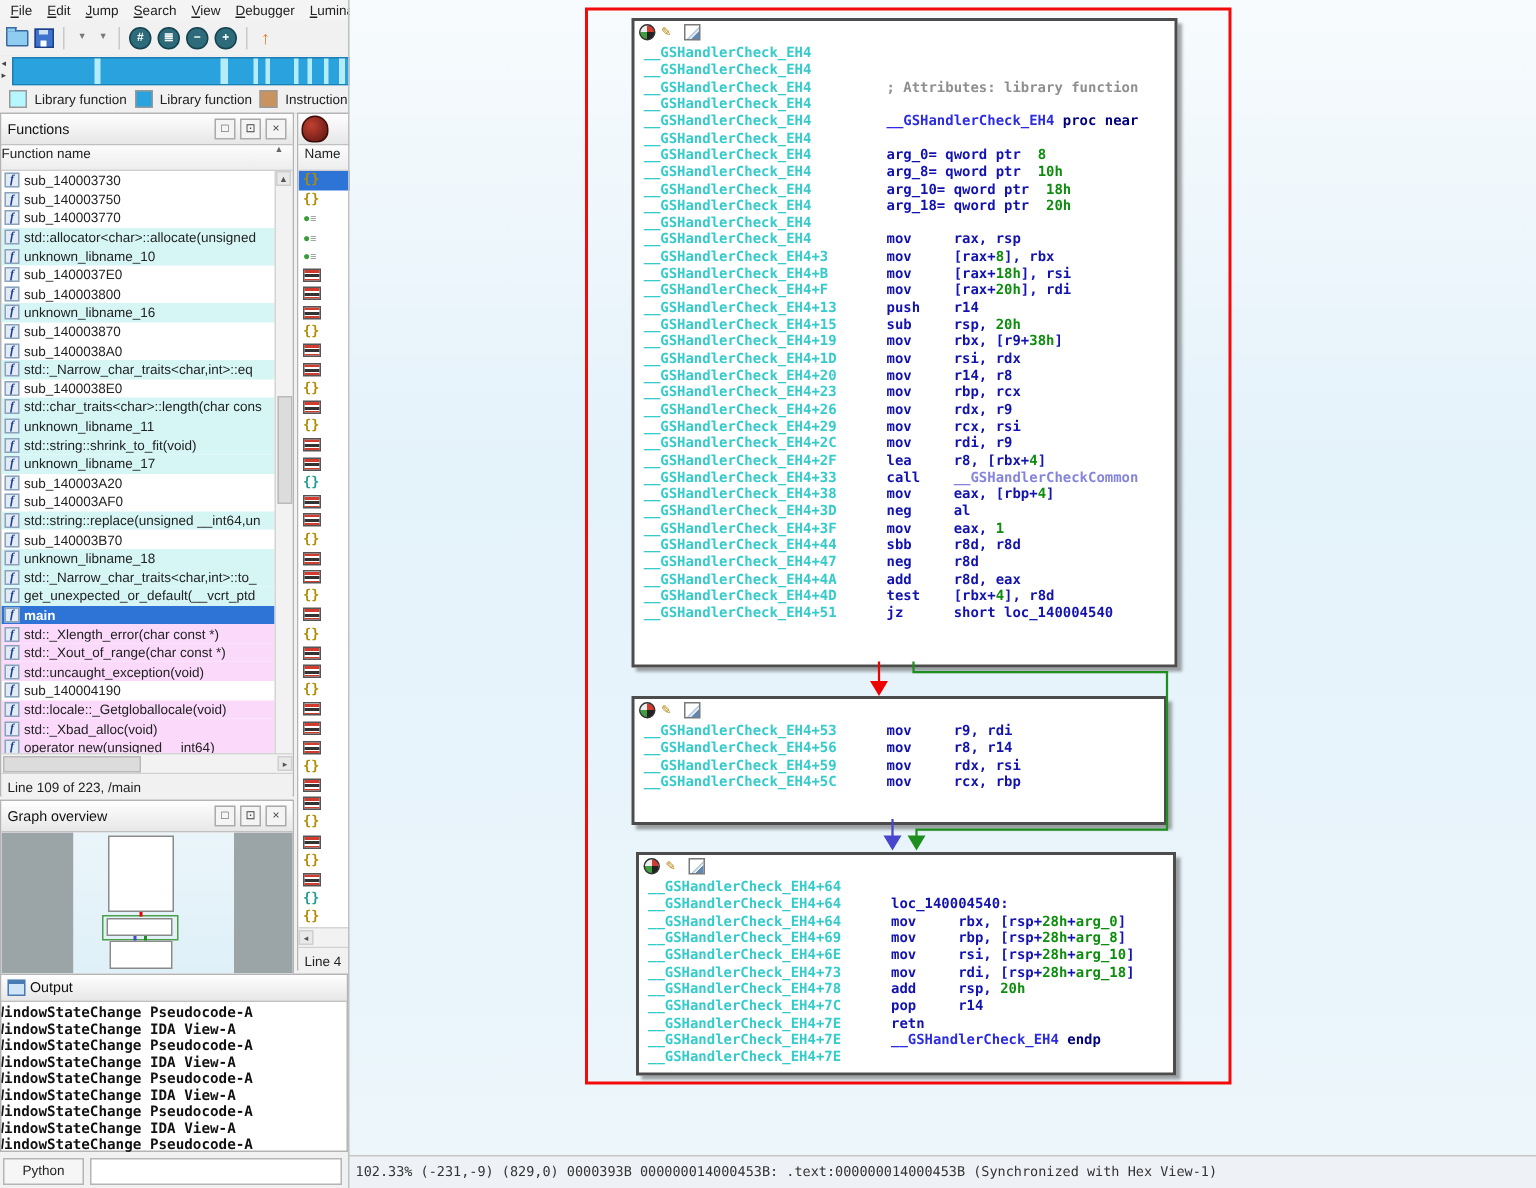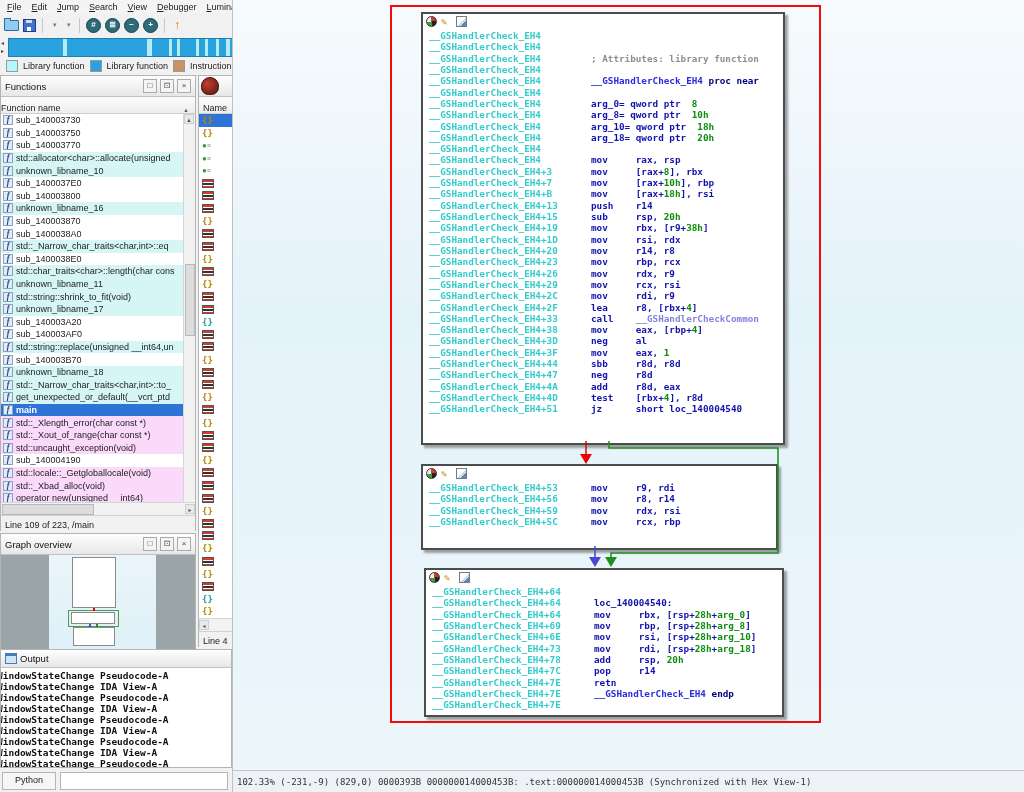--- a/index.html
+++ b/index.html
@@ -39,21 +39,21 @@
           gap:5px;padding-left:6px;border-bottom:1px solid #e0e0e0;overflow:hidden;white-space:nowrap}
   .sw{width:10px;height:10px;border:1px solid #999;flex:none}
   .sw.dotted{background-image:radial-gradient(#6e3418 35%,transparent 40%);background-size:3px 3px}
   
   .panel{position:absolute;background:#fff;border:1px solid #b4b4b4;box-sizing:border-box}
   .ptitle{height:20px;background:linear-gradient(#fefefe,#e7e7e7);border-bottom:1px solid #c0c0c0;
           display:flex;align-items:center;font-size:9.5px;padding:0 4px;color:#111}
   .pbtns{margin-left:auto;display:flex;gap:3px}
   .pbtn{width:12px;height:12px;border:1px solid #aaa;background:#f4f4f4;font-size:8px;line-height:11px;text-align:center;color:#444}
   .colhdr{height:16px;background:linear-gradient(#fcfcfc,#ededed);border-bottom:1px solid #cfcfcf;
-          display:flex;align-items:flex-end;padding:0 4px;font-size:9px}
+          display:flex;align-items:flex-start;padding:0 4px;font-size:9px}
   .clip-left{margin-left:-4px}
   .sortarrow{margin-left:auto;margin-right:2px;font-size:6px;color:#666}
   
   .flist{position:relative;height:388px;overflow:hidden}
   .frows{position:absolute;left:0;top:0;right:11px}
   .frow{height:12.6px;display:flex;align-items:center;gap:3px;padding-left:2px;font-size:9px;
         white-space:nowrap;overflow:hidden}
   .ficon{width:10px;height:10px;flex:none;background:#e3ecf5;border:1px solid #8aa2bc;box-sizing:border-box;
          font:italic bold 8px "Liberation Serif",serif;color:#1c3e96;text-align:center;line-height:8px}
   .frow.library{background:var(--librow)}
@@ -525,22 +525,22 @@
         <div class="dl"><span class="da">__GSHandlerCheck_EH4</span><span class="dc"></span></div>
         <div class="dl"><span class="da">__GSHandlerCheck_EH4</span><span class="dc"><span class="sg-n">__GSHandlerCheck_EH4</span><span class="sg-k"> proc near</span></span></div>
         <div class="dl"><span class="da">__GSHandlerCheck_EH4</span><span class="dc"></span></div>
         <div class="dl"><span class="da">__GSHandlerCheck_EH4</span><span class="dc"><span class="sg-i">arg_0= qword ptr  </span><span class="sg-g">8</span></span></div>
         <div class="dl"><span class="da">__GSHandlerCheck_EH4</span><span class="dc"><span class="sg-i">arg_8= qword ptr  </span><span class="sg-g">10h</span></span></div>
         <div class="dl"><span class="da">__GSHandlerCheck_EH4</span><span class="dc"><span class="sg-i">arg_10= qword ptr  </span><span class="sg-g">18h</span></span></div>
         <div class="dl"><span class="da">__GSHandlerCheck_EH4</span><span class="dc"><span class="sg-i">arg_18= qword ptr  </span><span class="sg-g">20h</span></span></div>
         <div class="dl"><span class="da">__GSHandlerCheck_EH4</span><span class="dc"></span></div>
         <div class="dl"><span class="da">__GSHandlerCheck_EH4</span><span class="dc"><span class="sg-i">mov     rax, rsp</span></span></div>
         <div class="dl"><span class="da">__GSHandlerCheck_EH4+3</span><span class="dc"><span class="sg-i">mov     [rax+</span><span class="sg-g">8</span><span class="sg-i">], rbx</span></span></div>
-        <div class="dl"><span class="da">__GSHandlerCheck_EH4+7</span><span class="dc"><span class="sg-i">mov     [rax+</span><span class="sg-g">10h</span><span class="sg-i">], rbp</span></span></div>
         <div class="dl"><span class="da">__GSHandlerCheck_EH4+B</span><span class="dc"><span class="sg-i">mov     [rax+</span><span class="sg-g">18h</span><span class="sg-i">], rsi</span></span></div>
+        <div class="dl"><span class="da">__GSHandlerCheck_EH4+F</span><span class="dc"><span class="sg-i">mov     [rax+</span><span class="sg-g">20h</span><span class="sg-i">], rdi</span></span></div>
         <div class="dl"><span class="da">__GSHandlerCheck_EH4+13</span><span class="dc"><span class="sg-i">push    r14</span></span></div>
         <div class="dl"><span class="da">__GSHandlerCheck_EH4+15</span><span class="dc"><span class="sg-i">sub     rsp, </span><span class="sg-g">20h</span></span></div>
         <div class="dl"><span class="da">__GSHandlerCheck_EH4+19</span><span class="dc"><span class="sg-i">mov     rbx, [r9+</span><span class="sg-g">38h</span><span class="sg-i">]</span></span></div>
         <div class="dl"><span class="da">__GSHandlerCheck_EH4+1D</span><span class="dc"><span class="sg-i">mov     rsi, rdx</span></span></div>
         <div class="dl"><span class="da">__GSHandlerCheck_EH4+20</span><span class="dc"><span class="sg-i">mov     r14, r8</span></span></div>
         <div class="dl"><span class="da">__GSHandlerCheck_EH4+23</span><span class="dc"><span class="sg-i">mov     rbp, rcx</span></span></div>
         <div class="dl"><span class="da">__GSHandlerCheck_EH4+26</span><span class="dc"><span class="sg-i">mov     rdx, r9</span></span></div>
         <div class="dl"><span class="da">__GSHandlerCheck_EH4+29</span><span class="dc"><span class="sg-i">mov     rcx, rsi</span></span></div>
         <div class="dl"><span class="da">__GSHandlerCheck_EH4+2C</span><span class="dc"><span class="sg-i">mov     rdi, r9</span></span></div>
         <div class="dl"><span class="da">__GSHandlerCheck_EH4+2F</span><span class="dc"><span class="sg-i">lea     r8, [rbx+</span><span class="sg-g">4</span><span class="sg-i">]</span></span></div>

